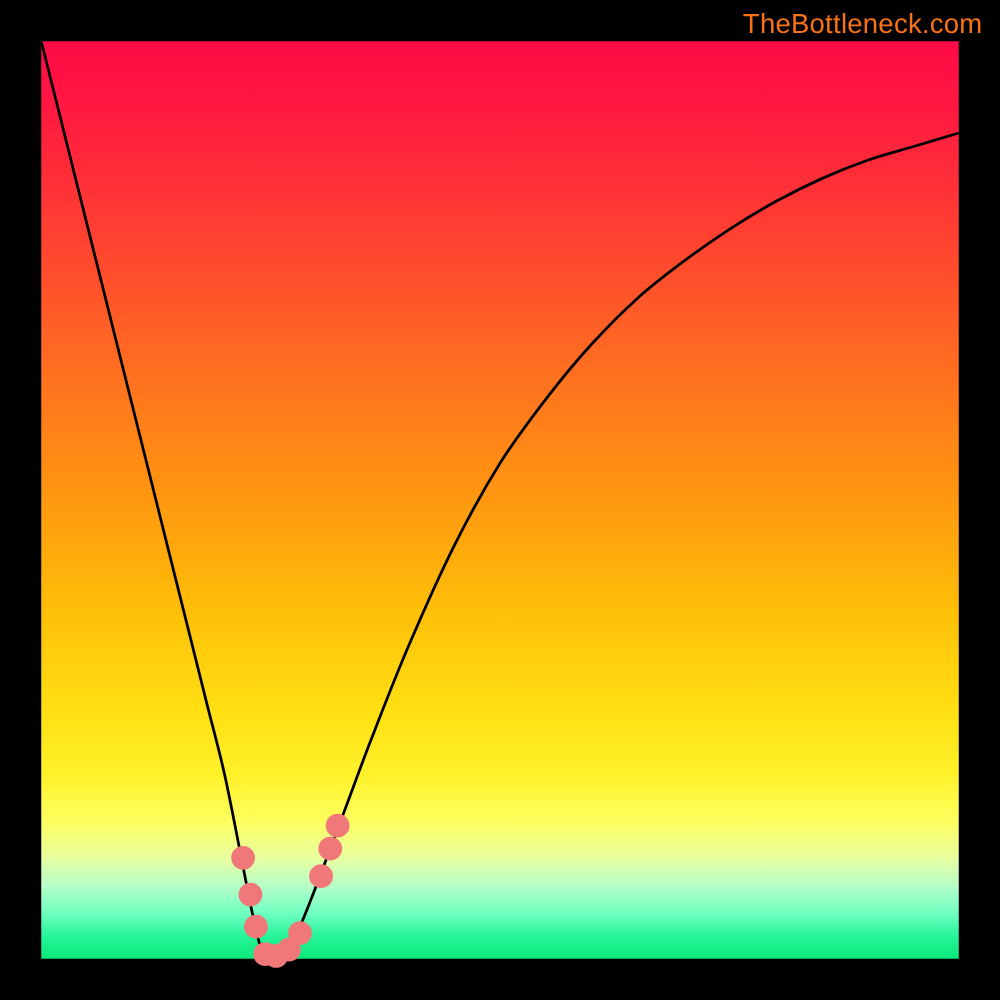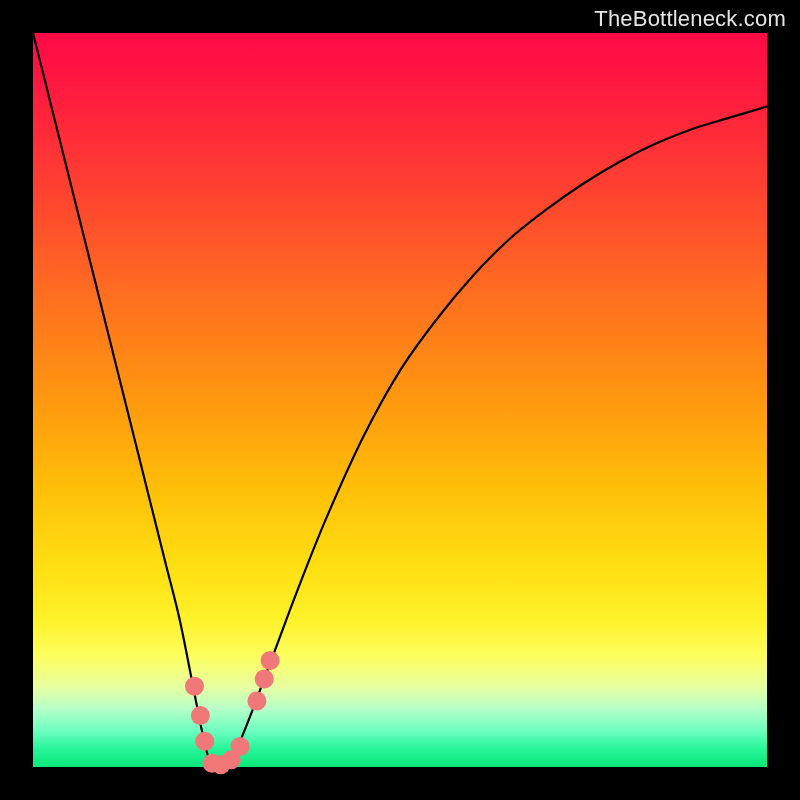--- a/index.html
+++ b/index.html
@@ -40,21 +40,21 @@
       #b8ffc8 92%,
       #70ffc0 95%,
       #28f59a 97.5%,
       #0ae878 100%
     );
   }
   .watermark {
     position: absolute;
     top: 6px;
     right: 14px;
-    color: #e5e5e5;
+    color: #f97316;
     font-size: 22px;
     font-weight: 500;
     letter-spacing: 0.2px;
     user-select: none;
   }
   svg.curve {
     position: absolute;
     left: 0;
     top: 0;
     width: 734px;

